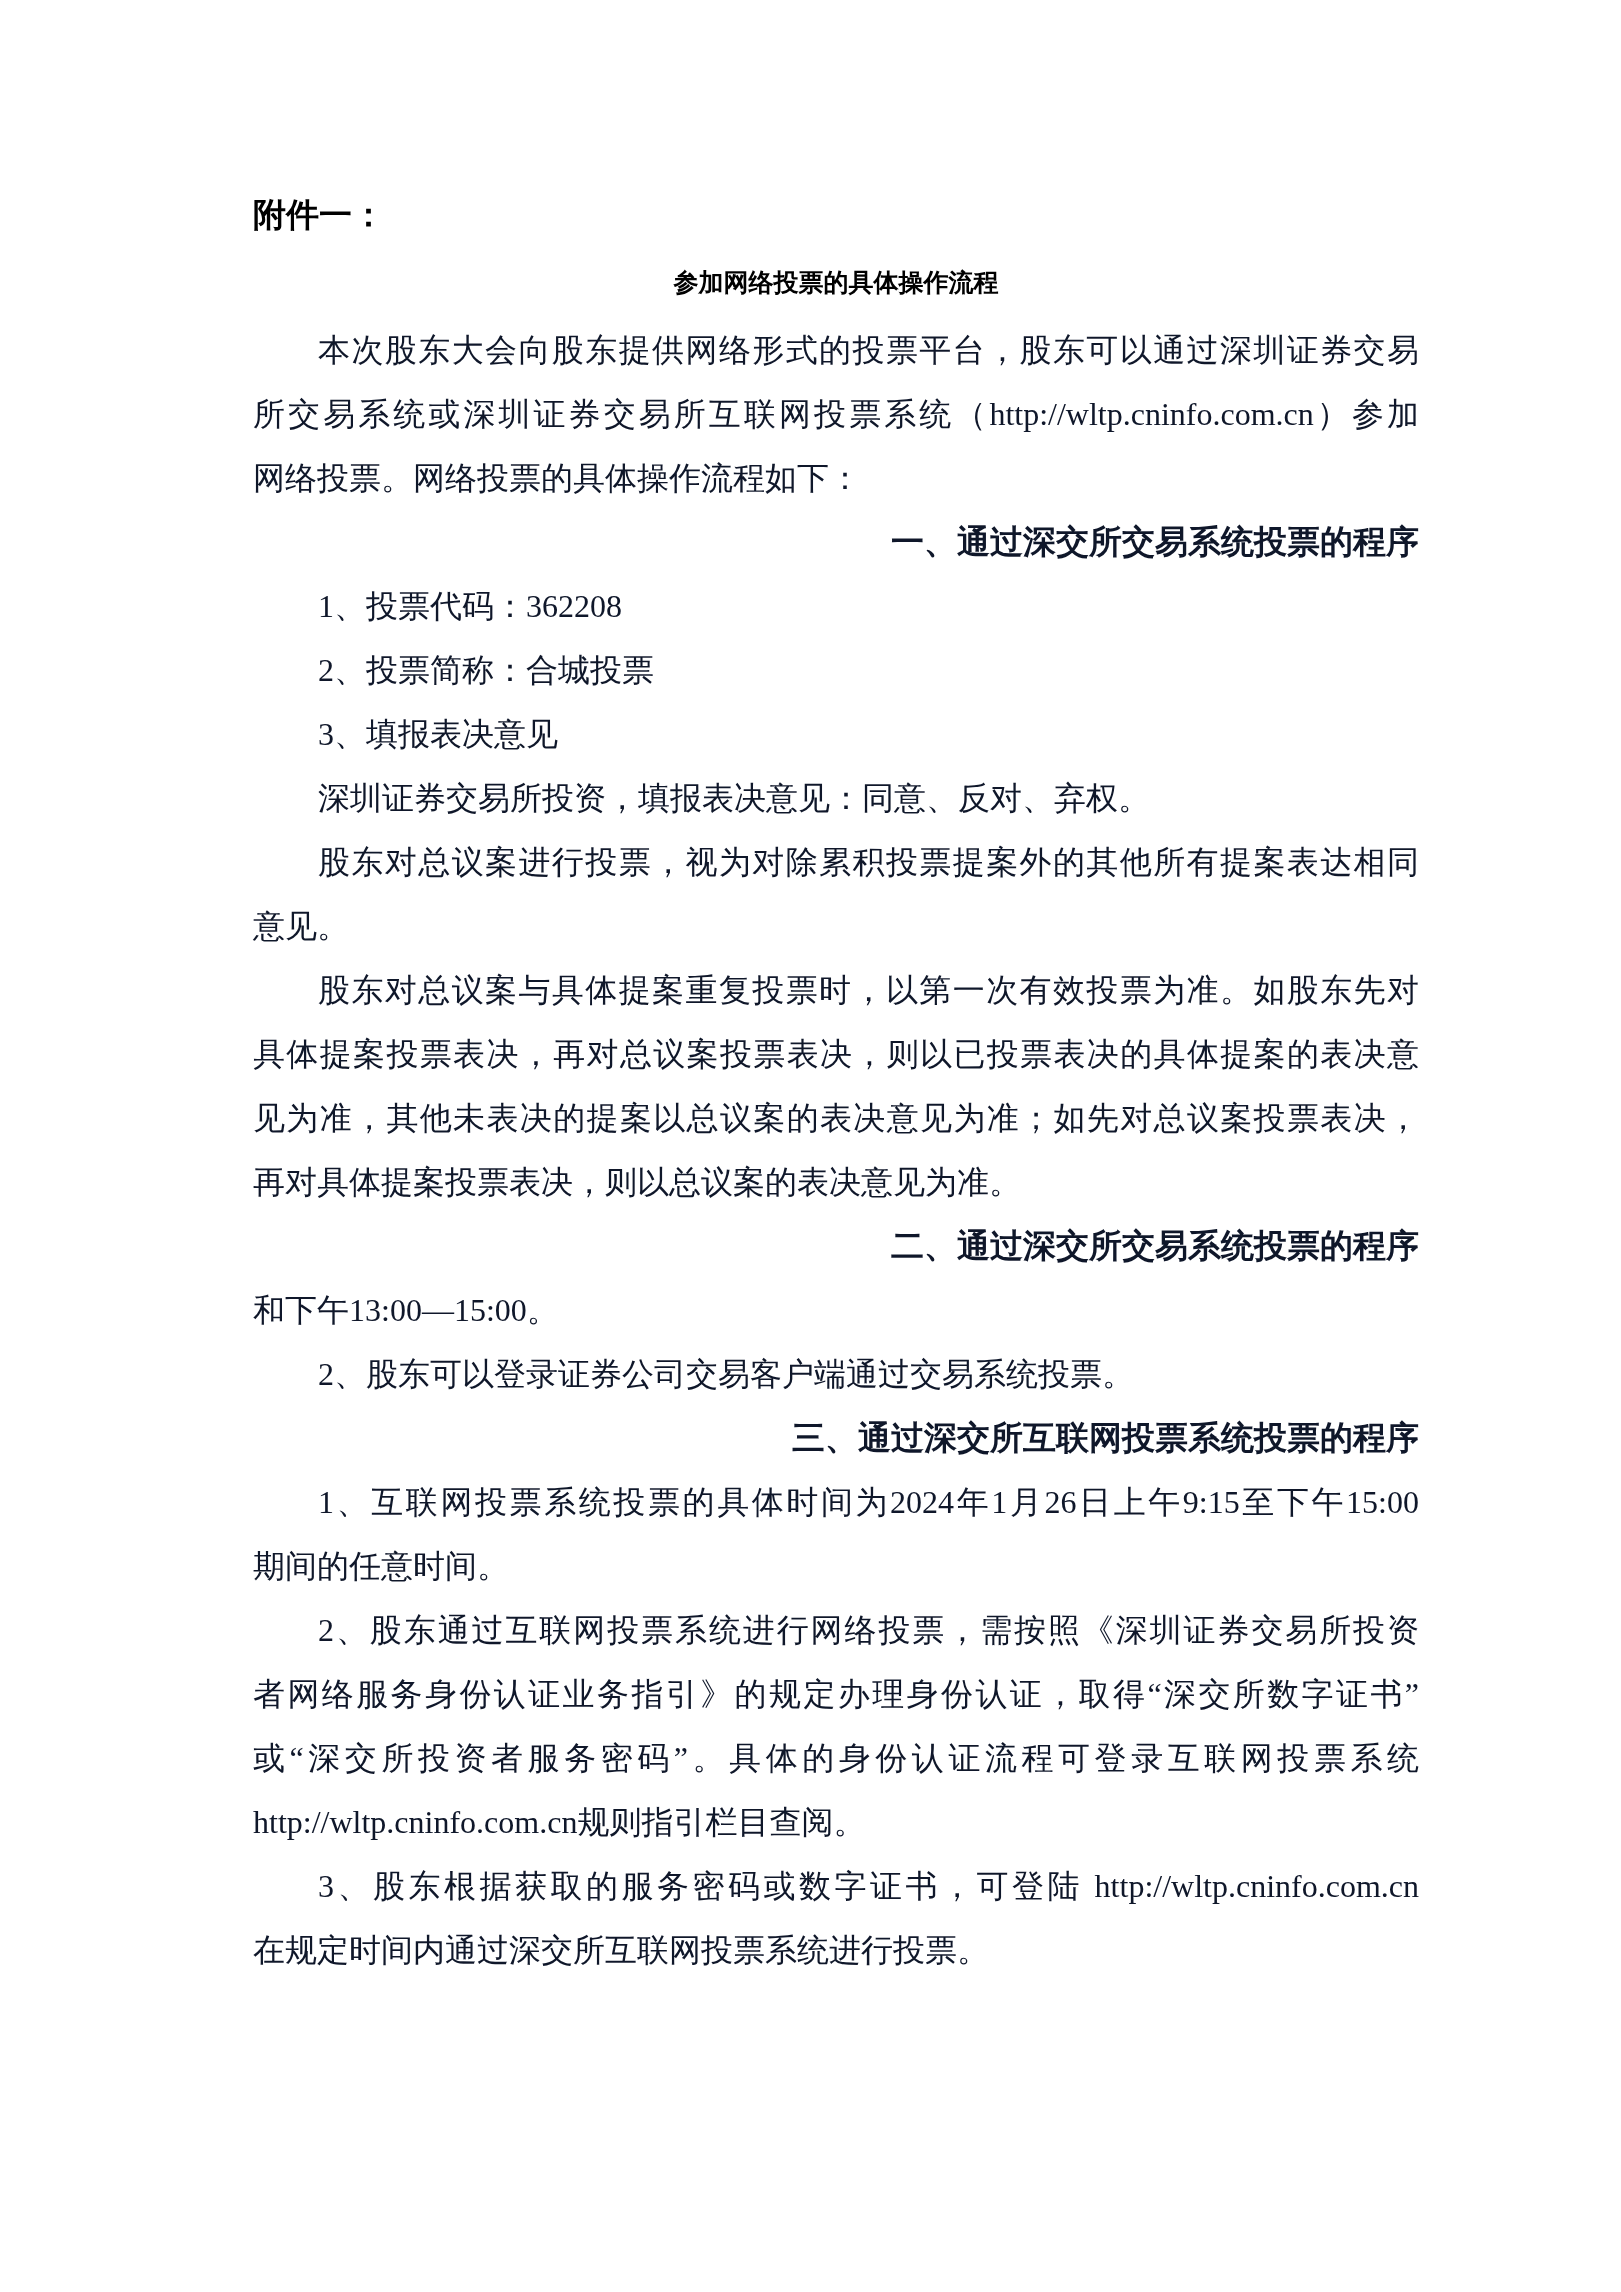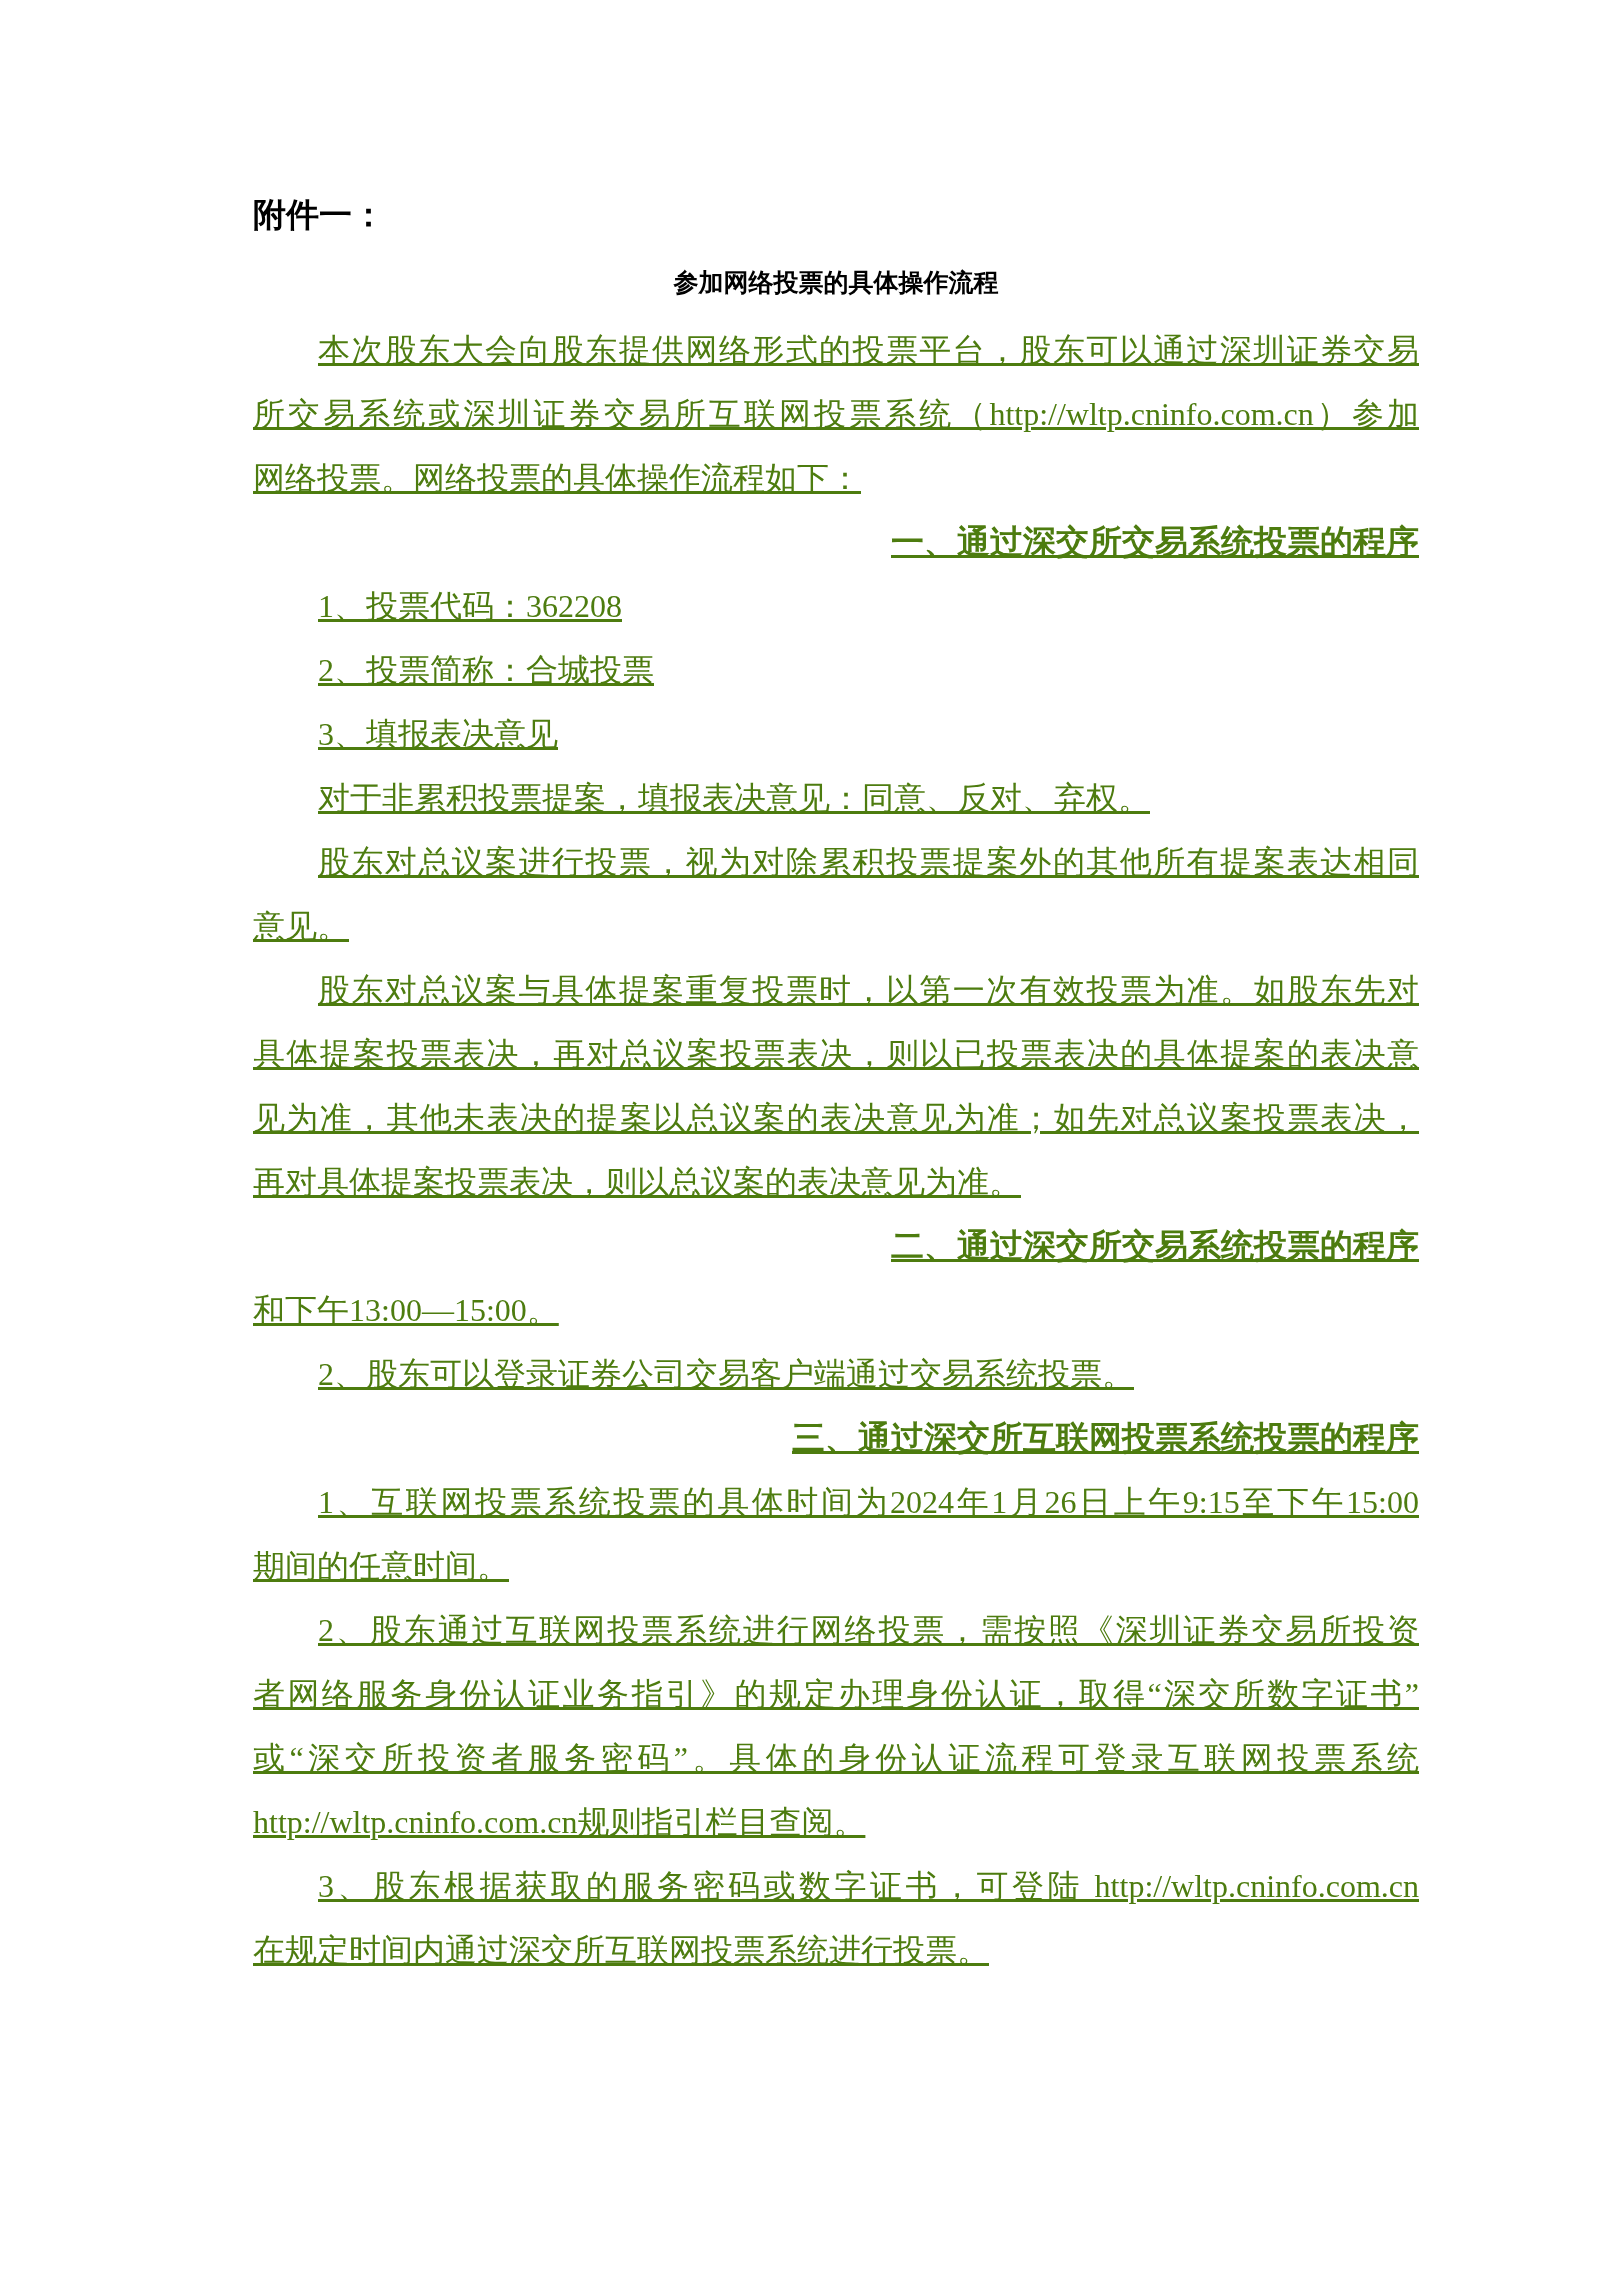--- a/index.html
+++ b/index.html
@@ -19,24 +19,23 @@
     position: absolute;
     left: 253px;
     top: 183px;
     width: 1166px;
   }
   .line {
     height: 64px;
     line-height: 64px;
     font-size: 32px;
     font-family: "Liberation Serif", "DejaVu Serif", serif;
-    color: #4d7c0f;
+    color: #0f172a;
     white-space: nowrap;
     word-break: keep-all;
-    text-decoration: underline;
   }
   .line.fill {
     white-space: normal;
     text-align: justify;
     text-align-last: justify;
   }
   .line.indent {
     text-indent: 65px;
   }
   .line.head {
@@ -82,21 +81,21 @@
         <div>
           <div class="line indent">1、投票代码：362208</div>
         </div>
         <div>
           <div class="line indent">2、投票简称：合城投票</div>
         </div>
         <div>
           <div class="line indent">3、填报表决意见</div>
         </div>
         <div>
-          <div class="line indent">对于非累积投票提案，填报表决意见：同意、反对、弃权。</div>
+          <div class="line indent">深圳证券交易所投资，填报表决意见：同意、反对、弃权。</div>
         </div>
         <div>
           <div class="line indent fill">股东对总议案进行投票，视为对除累积投票提案外的其他所有提案表达相同</div>
           <div class="line">意见。</div>
         </div>
         <div>
           <div class="line indent fill">股东对总议案与具体提案重复投票时，以第一次有效投票为准。如股东先对</div>
           <div class="line fill">具体提案投票表决，再对总议案投票表决，则以已投票表决的具体提案的表决意</div>
           <div class="line fill">见为准，其他未表决的提案以总议案的表决意见为准；如先对总议案投票表决，</div>
           <div class="line">再对具体提案投票表决，则以总议案的表决意见为准。</div>

